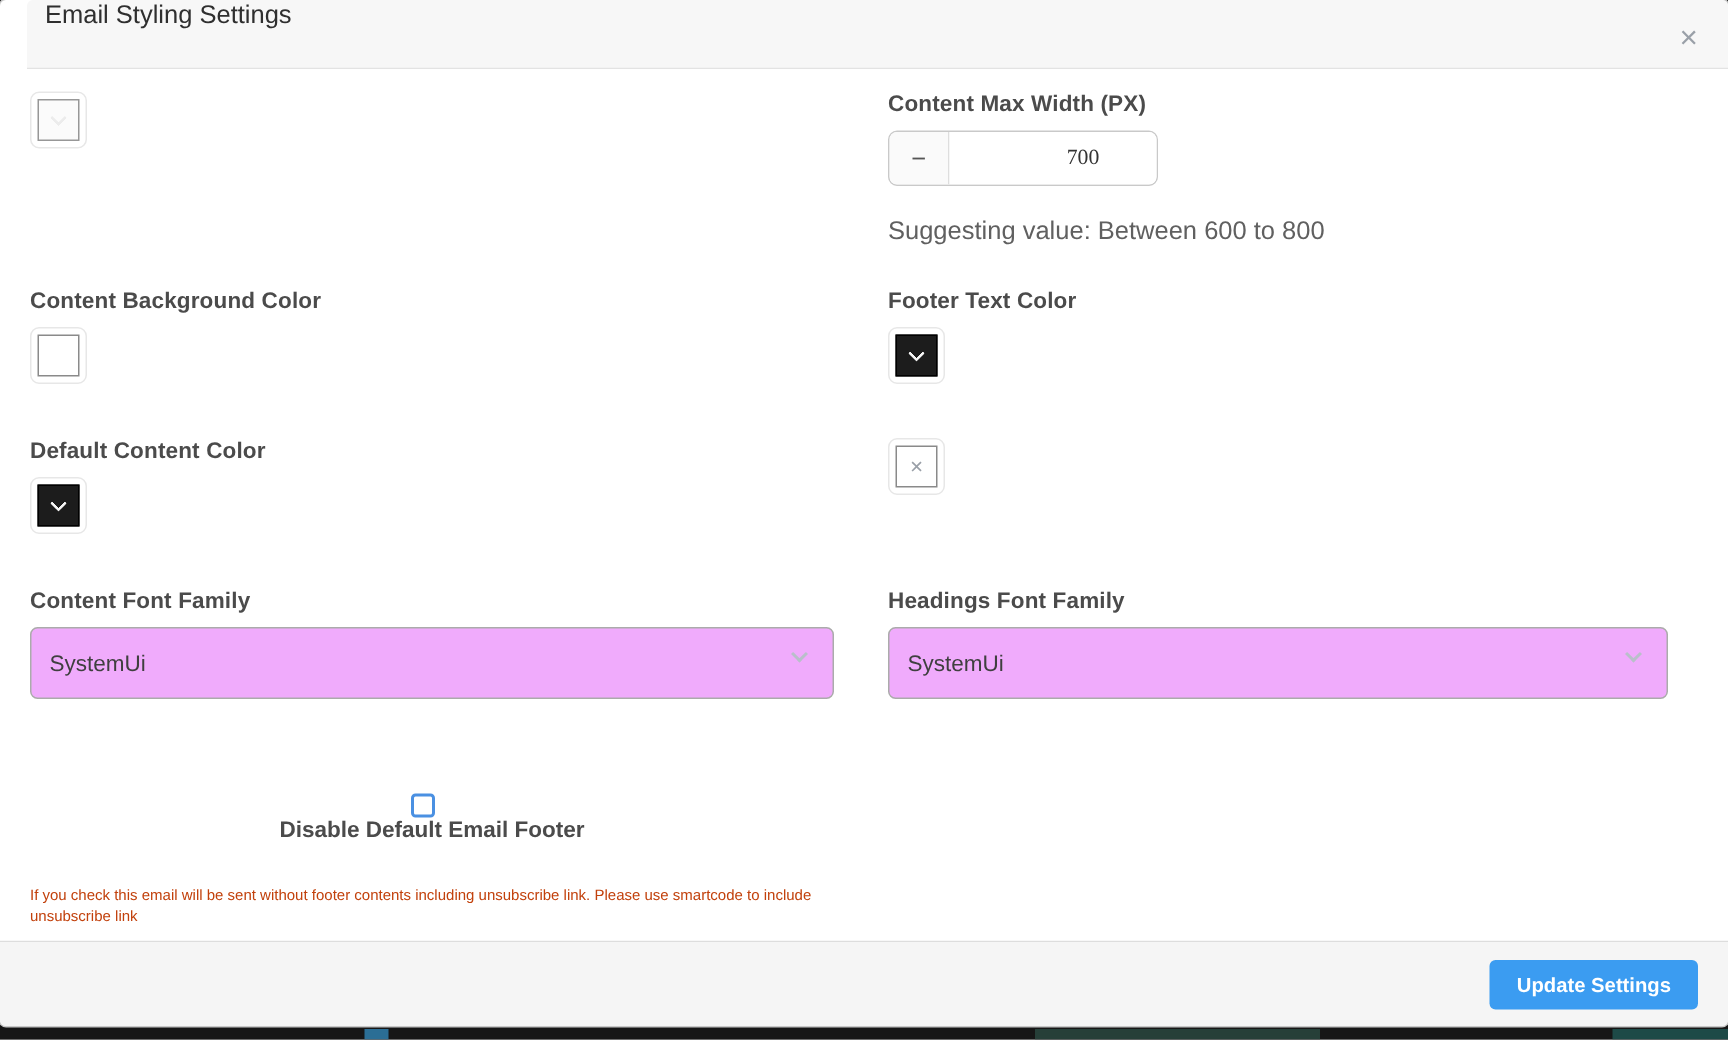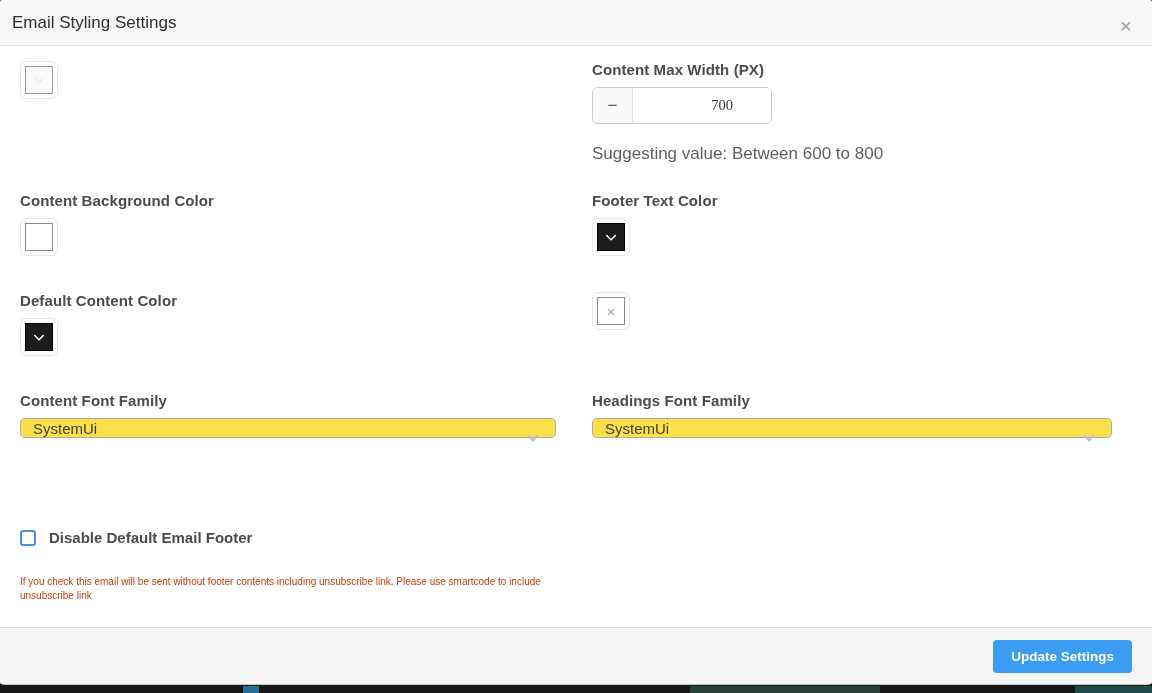--- a/index.html
+++ b/index.html
@@ -20,22 +20,22 @@
   .modal {
     position:absolute; top:0; left:0; width:1152px; height:684px;
     background:#ffffff; border-radius:4px;
     display:flex; flex-direction:column;
     box-shadow:0 0 0 1px #c8c8c8;
   }
   .modal-header {
     height:46px; flex:0 0 46px;
     background:#f7f7f7; border-bottom:1px solid #e3e3e3;
     border-radius:4px 4px 0 0;
-    display:flex; align-items:center;
-    padding:0 22px 0 12px; position:relative;
+    display:flex; align-items:flex-start;
+    padding:0 22px 0 12px; position:relative;margin-left:18px;
   }
   .modal-title { font-size:17px; color:#2f2f2f; }
   .close-btn {
     position:absolute; right:20px; top:50%; transform:translateY(-38%);
     font-size:21px; line-height:1; color:#9aa0a8; cursor:pointer;
     font-weight:400;
   }
 
   .modal-body { flex:1 1 auto; padding:15px 40px 0 20px; }
   .grid {
@@ -82,33 +82,33 @@
   }
   .step-minus { border-right:1px solid #dedede; }
   .step-input {
     flex:1; border:none; outline:none; text-align:center;
     font-size:14.5px; color:#333; font-family:Liberation Serif, serif;
   }
   .hint { margin-top:20px; font-size:17px; color:#606060; }
 
   
   .select-box {
-    height:20px; border:1px solid #ababab; border-radius:5px; background:#fde047;
+    height:48px; border:1px solid #ababab; border-radius:5px; background:#f0abfc;
     display:flex; align-items:center; padding:0 16px 0 12px;
     position:relative; cursor:pointer;
   }
   .select-value { font-size:15px; color:#3f3f3f; }
   .select-chev {
     position:absolute; right:18px; top:13px;
     width:8px; height:8px; border-right:2px solid #b9bfca; border-bottom:2px solid #b9bfca;
     transform:rotate(45deg);
   }
 
   
-  .check-row { margin-top:38px; display:flex; align-items:center; grid-column:1 / 2; cursor:pointer; }
+  .check-row { margin-top:38px; display:flex; align-items:center; grid-column:1 / 2; cursor:pointer;flex-direction:column; }
   .checkbox {
     width:16px; height:16px; border:2px solid #4a90e2; border-radius:3px;
     background:#fff; margin-right:13px; flex:0 0 16px;
   }
   .check-label { font-size:15px; font-weight:700; color:#4b4b4b; }
   .help-text {
     grid-column:1 / 2; margin-top:29px; max-width:540px;
     font-size:10px; color:#c2410c; line-height:1.42;
   }
 

